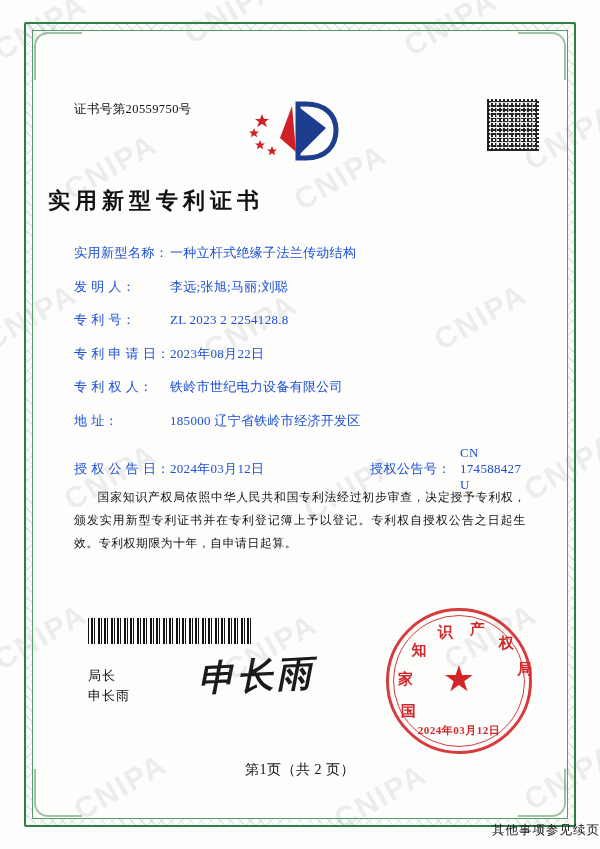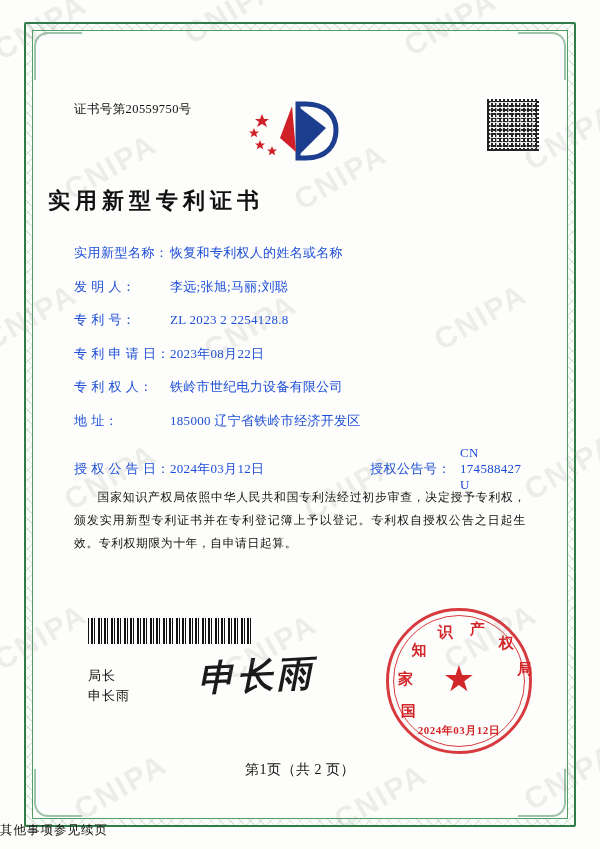--- a/index.html
+++ b/index.html
@@ -295,21 +295,21 @@
     text-align: center;
     font-size: 14px;
     color: #111;
     letter-spacing: 0.5px;
   }
   .footnote {
     position: absolute;
     left: 0;
     right: 0;
     bottom: 10px;
-    text-align: left;
+    text-align: right;
     font-size: 12.5px;
     color: #111;
     letter-spacing: 1px;
     z-index: 4;
   }
 </style>
 </head>
 <body>
 
 <div class="page">
@@ -337,21 +337,21 @@
       </svg>
     </div>
 
     <div class="qr"></div>
 
     <div class="title">实用新型专利证书</div>
 
     <div class="fields">
       <div class="field">
         <div class="f-label">实用新型名称：</div>
-        <div class="f-value">恢复和专利权人的姓名或名称</div>
+        <div class="f-value">一种立杆式绝缘子法兰传动结构</div>
       </div>
       <div class="field">
         <div class="f-label">发    明    人：</div>
         <div class="f-value">李远;张旭;马丽;刘聪</div>
       </div>
       <div class="field">
         <div class="f-label">专    利    号：</div>
         <div class="f-value">ZL 2023 2 2254128.8</div>
       </div>
       <div class="field">

